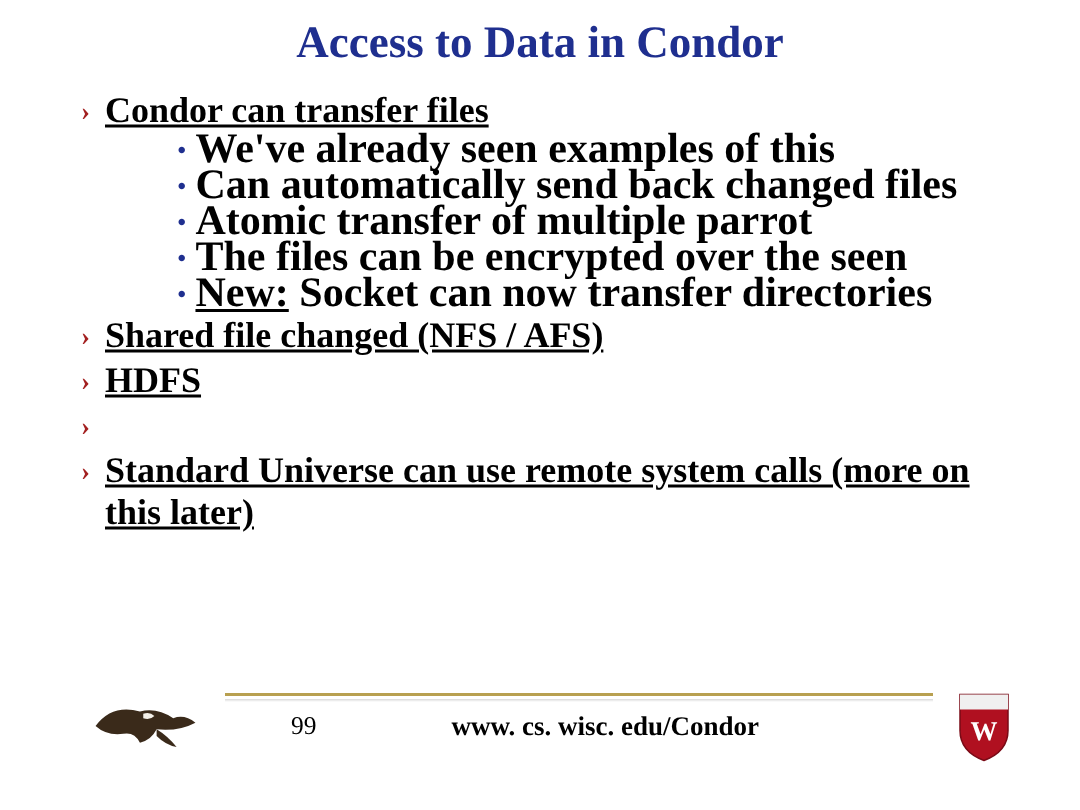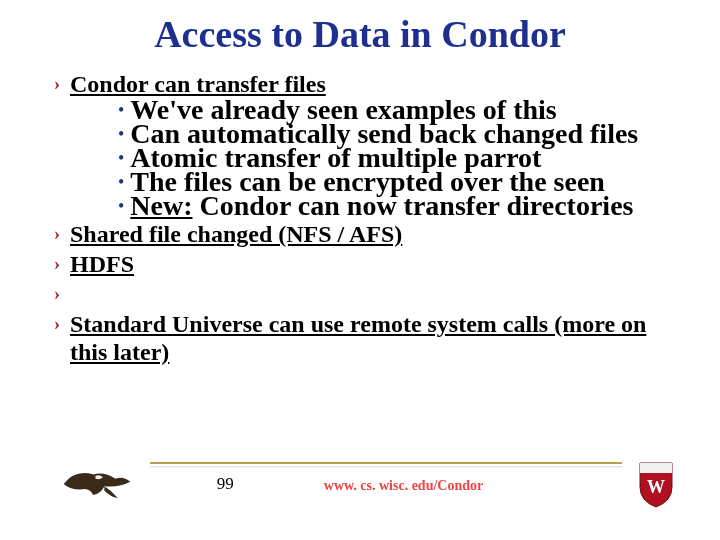--- a/index.html
+++ b/index.html
@@ -1,44 +1,44 @@
 <!DOCTYPE html>
 <html><head>
 <meta charset="utf-8">
 <style>
   * { margin: 0; padding: 0; box-sizing: border-box; }
   html, body { width: 720px; height: 540px; font-family: "Comic Sans MS", "Comic Sans", cursive; background: #fff; }
   .slide {
     width: 720px; height: 540px; position: relative; padding: 12px 48px 0 48px;
   }
   .title {
-    font-size: 38px; font-weight: bold; color: #1f2f8f; text-align: center;
+    font-size: 30px; font-weight: bold; color: #1f2f8f; text-align: center;
     margin-bottom: 14px; letter-spacing: 0px;
   }
   .content { padding-left: 6px; }
   .top-list { list-style: none; }
   .top-item { margin-bottom: 2px; }
   .top-row { display: flex; align-items: flex-start; }
   .chev { color: #a32020; font-size: 18px; font-weight: bold; line-height: 28px; margin-right: 10px; flex-shrink:0; }
   .top-text { font-size: 24px; color: #000; font-weight: bold; line-height: 28px; text-decoration: underline; }
   .sub-list { list-style: none; margin-left: 64px; }
   .sub-item { display: flex; align-items: flex-start; }
   .dot { color: #1f2f8f; font-size: 18px; line-height: 24px; margin-right: 6px; flex-shrink:0; }
   .sub-text { font-size: 28px; color: #000; font-weight: bold; line-height: 24px; }
   .underline { text-decoration: underline; }
   .footer {
     position: absolute; left: 60px; right: 44px; bottom: 28px; height: 56px;
     display: flex; align-items: center; justify-content: space-between;
   }
   .logo-condor { display:flex; align-items:center; gap:4px; }
   .eagle-svg { width: 74px; height: 40px; }
   .page-num { font-size: 17px; color: #000; margin-left: -40px; }
-  .url { font-size: 14px; color: #ef4444; font-weight: bold; }
+  .url { font-size: 18px; color: #000000; font-weight: bold; }
   .wisc-shield { width: 40px; height: 50px; }
-  .center-block { display:flex; align-items:flex-end; gap: 90px; flex:1; justify-content:center; margin-left:-30px;}
+  .center-block { display:flex; align-items:flex-start; gap: 90px; flex:1; justify-content:center; margin-left:-30px;}
   .hr-line {
     position:absolute; left:150px; right:98px; bottom:76px; height:0;
     border-top: 2px solid #b8a050;
   }
   .hr-shadow {
     position:absolute; left:150px; right:98px; bottom:72px; height:2px;
     background: linear-gradient(to bottom, rgba(0,0,0,.15), transparent);
   }
 </style>
 </head>
@@ -67,21 +67,21 @@
           <li class="sub-item">
             <span class="dot">•</span>
             <span class="sub-text">Atomic transfer of multiple parrot</span>
           </li>
           <li class="sub-item">
             <span class="dot">•</span>
             <span class="sub-text">The files can be encrypted over the seen</span>
           </li>
           <li class="sub-item">
             <span class="dot">•</span>
-            <span class="sub-text"><span class="underline">New:</span><span> Condor can now transfer directories</span></span>
+            <span class="sub-text"><span class="underline">New:</span><span> Socket can now transfer directories</span></span>
           </li>
         </ul>
       </li>
 
       <li class="top-item">
         <div class="top-row">
           <span class="chev">›</span>
           <span class="top-text">Shared file changed (NFS / AFS)</span>
         </div>
       </li>

